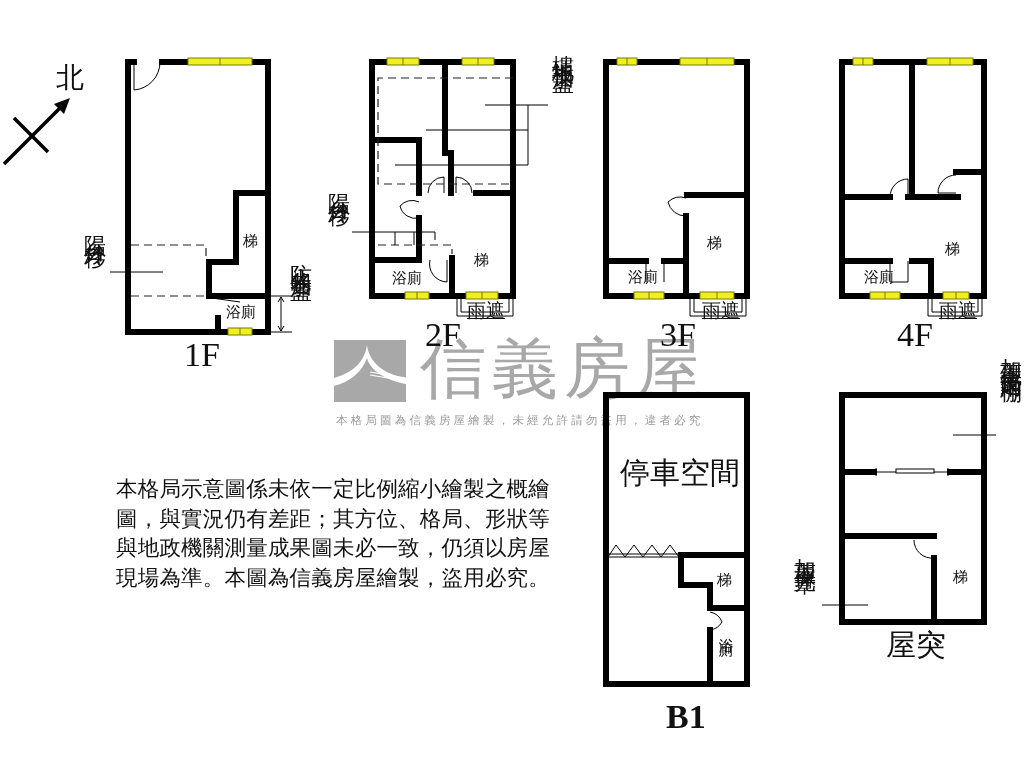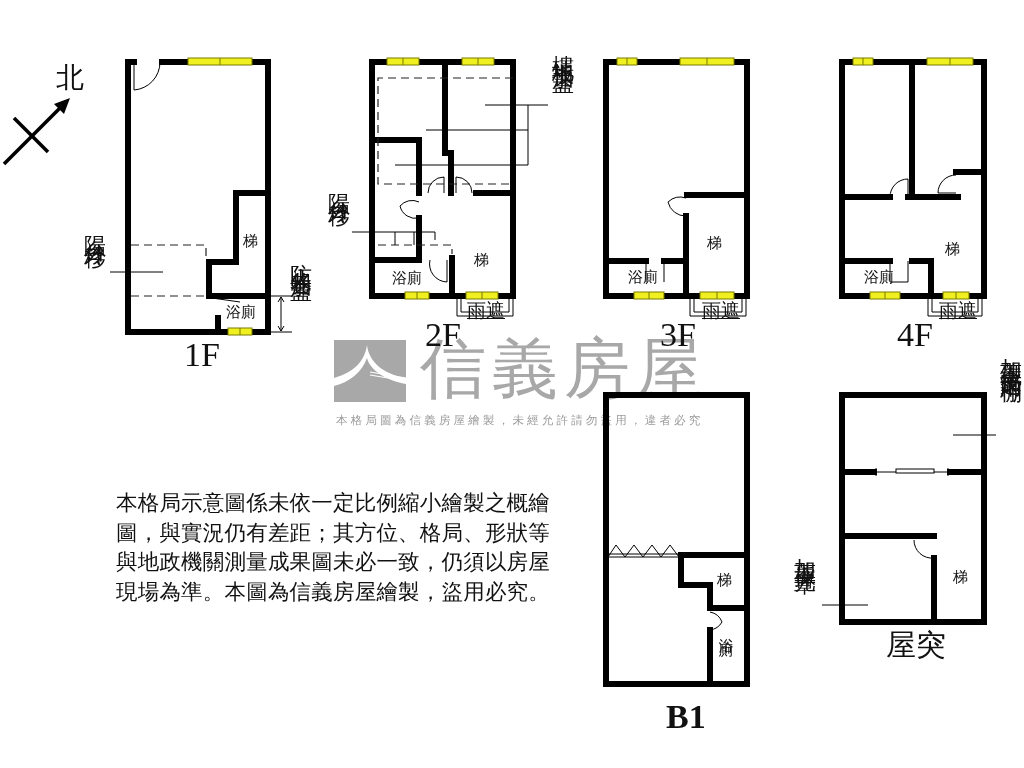--- a/index.html
+++ b/index.html
@@ -9,21 +9,21 @@
   svg { position:absolute; left:0; top:0; }
   .lbl { position:absolute; line-height:1; white-space:nowrap; color:#111; }
   .vert { position:absolute; writing-mode:vertical-rl; text-orientation:upright;
           font-size:22px; line-height:1; letter-spacing:4px; color:#111; }
   .floor { font-size:34px; font-family:"Liberation Serif","DejaVu Serif",serif; }
   .room { font-size:15px; }
   .room-sm { font-size:19px;text-decoration:underline; }
   .north { font-size:28px; }
   .disclaimer { position:absolute; left:116px; top:474px; width:450px;
                 font-size:21.5px; line-height:29.5px; letter-spacing:0.2px;
-                font-family:"DejaVu Sans","Liberation Sans",sans-serif;margin-top:14px; }
+                font-family:"DejaVu Sans","Liberation Sans",sans-serif; }
   .wm-title { position:absolute; left:420px; top:336px; font-size:66px; color:#a8a8a8;
               font-family:"DejaVu Sans","Liberation Sans",sans-serif; letter-spacing:6px; line-height:1; }
   .wm-sub { position:absolute; left:336px; top:413px; font-size:11.5px; color:#9a9a9a;
             letter-spacing:3.2px; font-family:"DejaVu Sans","Liberation Sans",sans-serif; }
   .parking { font-size:30px; font-family:"DejaVu Sans","Liberation Sans",sans-serif; }
 </style>
 </head>
 <body>
 
 <div class="canvas">
@@ -215,20 +215,21 @@
   <div class="lbl room" style="left:707px;top:236px;">梯</div>
   <div class="lbl room" style="left:628px;top:270px;">浴廁</div>
   <div class="lbl room-sm" style="left:702px;top:301px;">雨遮</div>
   <div class="lbl floor" style="left:660px;top:318px;">3F</div>
 
   <div class="lbl room" style="left:945px;top:242px;">梯</div>
   <div class="lbl room" style="left:864px;top:270px;">浴廁</div>
   <div class="lbl room-sm" style="left:939px;top:301px;">雨遮</div>
   <div class="lbl floor" style="left:897px;top:318px;font-family:Liberation Serif, serif;">4F</div>
 
+  <div class="lbl parking" style="left:620px;top:458px;">停車空間</div>
   <div class="lbl room" style="left:717px;top:573px;">梯</div>
   <div class="vert" style="left:718px;top:626px;font-size:15px;letter-spacing:3px;">浴廁</div>
   <div class="lbl floor" style="left:666px;top:700px;font-weight:bold;">B1</div>
 
   <div class="lbl room" style="left:953px;top:570px;">梯</div>
   <div class="lbl floor" style="left:886px;top:630px;font-size:30px;font-family:'DejaVu Sans','Liberation Sans',sans-serif;text-align:right;">屋突</div>
   <div class="vert" style="left:1000px;top:340px;">加蓋鐵皮遮雨棚</div>
   <div class="vert" style="left:794px;top:540px;">加蓋採光罩</div>
 
   <div class="disclaimer">本格局示意圖係未依一定比例縮小繪製之概繪圖，與實況仍有差距；其方位、格局、形狀等與地政機關測量成果圖未必一致，仍須以房屋現場為準。本圖為信義房屋繪製，盜用必究。</div>

